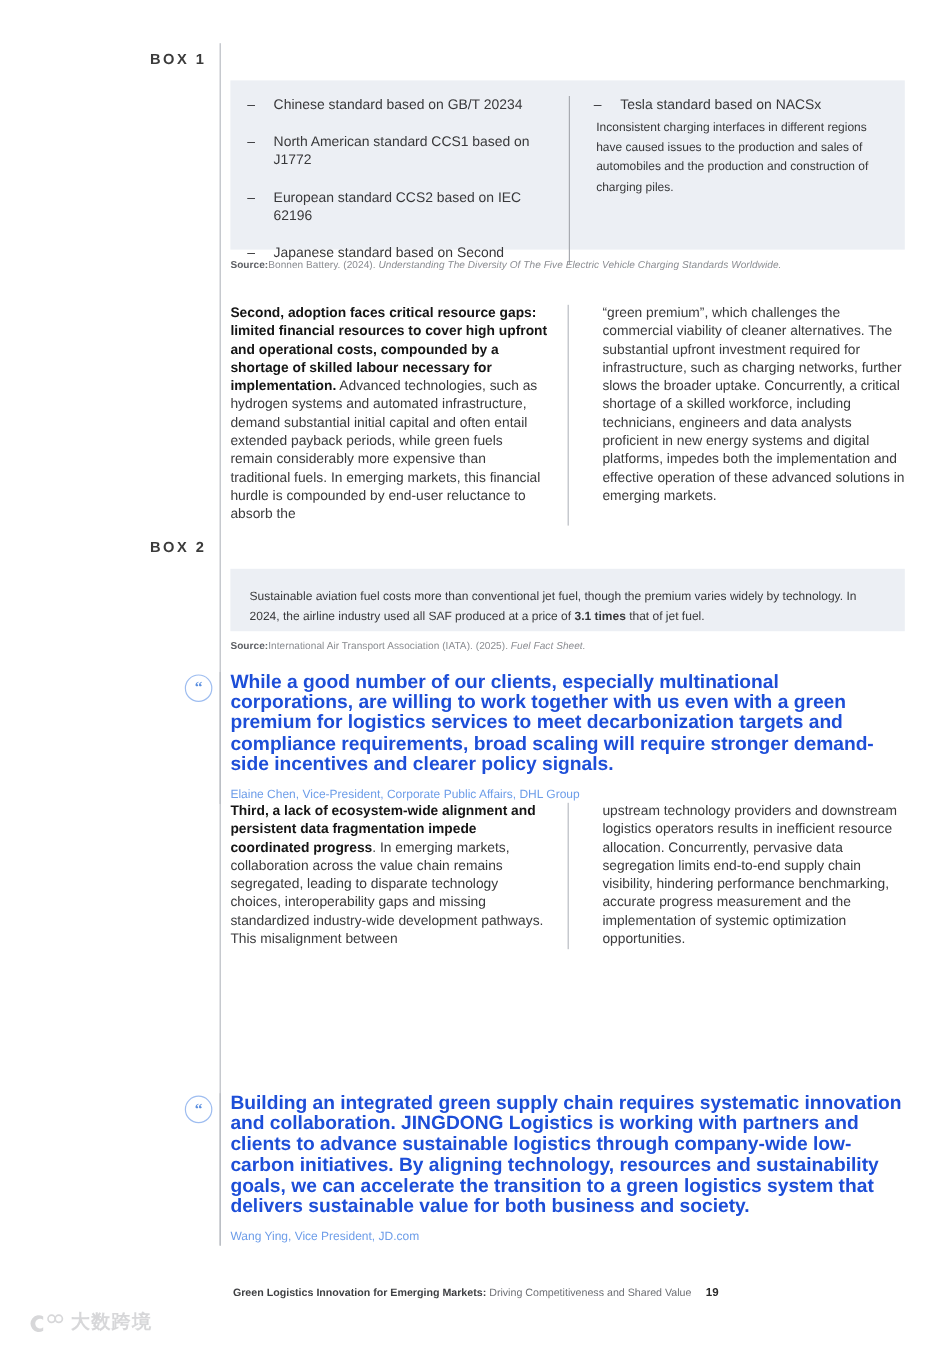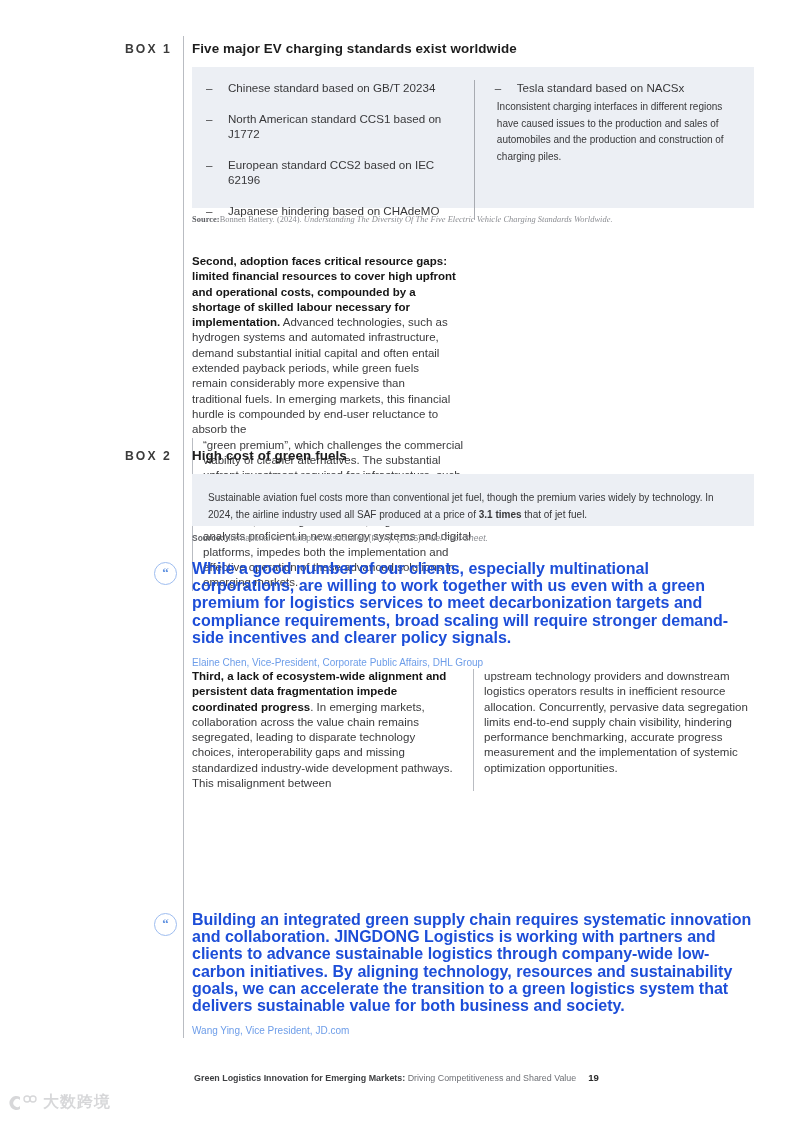--- a/index.html
+++ b/index.html
@@ -121,21 +121,21 @@
 
   
   .body2 {
     display: flex;
   }
   .body2 .c {
     box-sizing: border-box;
     width: 281px;
   }
   .body2 .c.left { padding-right: 17px; }
-  .body2 .c.right { padding-left: 10px; border-left: 1px solid #b9bcc2; }
+  .body2 .c.right { padding-left: 28px; border-left: 1px solid #b9bcc2; }
   .body2 p {
     margin: 0;
     font-size: 11.5px;
     line-height: 15.3px;
     color: #3a3a3c;
     text-align: left;
   }
   .body2 p b { color: #151515; font-weight: bold; }
 
   
@@ -193,21 +193,21 @@
   .footer .fpage {
     font-weight: bold;
     color: #2b2b2b;
     margin-left: 12px;
     font-size: 9.6px;
   }
 
   
   .watermark {
     position: absolute;
-    left: 8px;
+    left: 24px;
     bottom: 8px;
     display: flex;
     align-items: center;
     gap: 5px;
     opacity: 0.35;
     justify-content: flex-end;
   }
   .wm-mark {
     position: relative;
     width: 30px;
@@ -222,61 +222,55 @@
 </style>
 </head>
 <body>
 
 <div class="page">
 
   <div class="spine"></div>
 
   <div class="box-label" style="top:42px;">BOX 1</div>
 
-  <div class="col" style="top:41px;">
-    <div class="box-title">Five major EV charging standards exist worldwide</div>
-  </div>
 
   <div class="col panel" style="top:67px; height:141px;">
     <div class="panel-inner">
       <div class="panel-col left">
         <ul class="dashlist">
           <li><span class="dash">–</span><span>Chinese standard based on GB/T 20234</span></li>
           <li><span class="dash">–</span><span>North American standard CCS1 based on J1772</span></li>
           <li><span class="dash">–</span><span>European standard CCS2 based on IEC 62196</span></li>
-          <li><span class="dash">–</span><span>Japanese hindering based on CHAdeMO</span></li>
+          <li><span class="dash">–</span><span>Japanese standard based on Second</span></li>
         </ul>
       </div>
       <div class="panel-col right">
         <ul class="dashlist">
           <li><span class="dash">–</span><span>Tesla standard based on NACSx</span></li>
         </ul>
         <p class="panel-text">Inconsistent charging interfaces in different regions have caused issues to the production and sales of automobiles and the production and construction of charging piles.</p>
       </div>
     </div>
   </div>
 
-  <div class="col source" style="top:214px;font-family:Liberation Serif, serif;">
+  <div class="col source" style="top:214px;">
     <b>Source:</b><span>Bonnen Battery. (2024). </span><i>Understanding The Diversity Of The Five Electric Vehicle Charging Standards Worldwide.</i>
   </div>
 
-  <div class="col body2" style="top:254px;flex-direction:column;">
+  <div class="col body2" style="top:254px;">
     <div class="c left">
       <p><b>Second, adoption faces critical resource gaps: limited financial resources to cover high upfront and operational costs, compounded by a shortage of skilled labour necessary for implementation.</b><span> Advanced technologies, such as hydrogen systems and automated infrastructure, demand substantial initial capital and often entail extended payback periods, while green fuels remain considerably more expensive than traditional fuels. In emerging markets, this financial hurdle is compounded by end-user reluctance to absorb the</span></p>
     </div>
     <div class="c right">
       <p>“green premium”, which challenges the commercial viability of cleaner alternatives. The substantial upfront investment required for infrastructure, such as charging networks, further slows the broader uptake. Concurrently, a critical shortage of a skilled workforce, including technicians, engineers and data analysts proficient in new energy systems and digital platforms, impedes both the implementation and effective operation of these advanced solutions in emerging markets.</p>
     </div>
   </div>
 
   <div class="box-label" style="top:449px;">BOX 2</div>
 
-  <div class="col" style="top:448px;">
-    <div class="box-title">High cost of green fuels</div>
-  </div>
 
   <div class="col panel" style="top:474px; height:52px;">
     <div class="panel-inner" style="padding:11px 12px 11px 12px;">
       <p class="panel-text" style="line-height:17px;"><span>Sustainable aviation fuel costs more than conventional jet fuel, though the premium varies widely by technology. In 2024, the airline industry used all SAF produced at a price of </span><b>3.1 times</b><span> that of jet fuel.</span></p>
     </div>
   </div>
 
   <div class="col source" style="top:532px;">
     <b>Source:</b><span>International Air Transport Association (IATA). (2025). </span><i>Fuel Fact Sheet.</i>
   </div>

